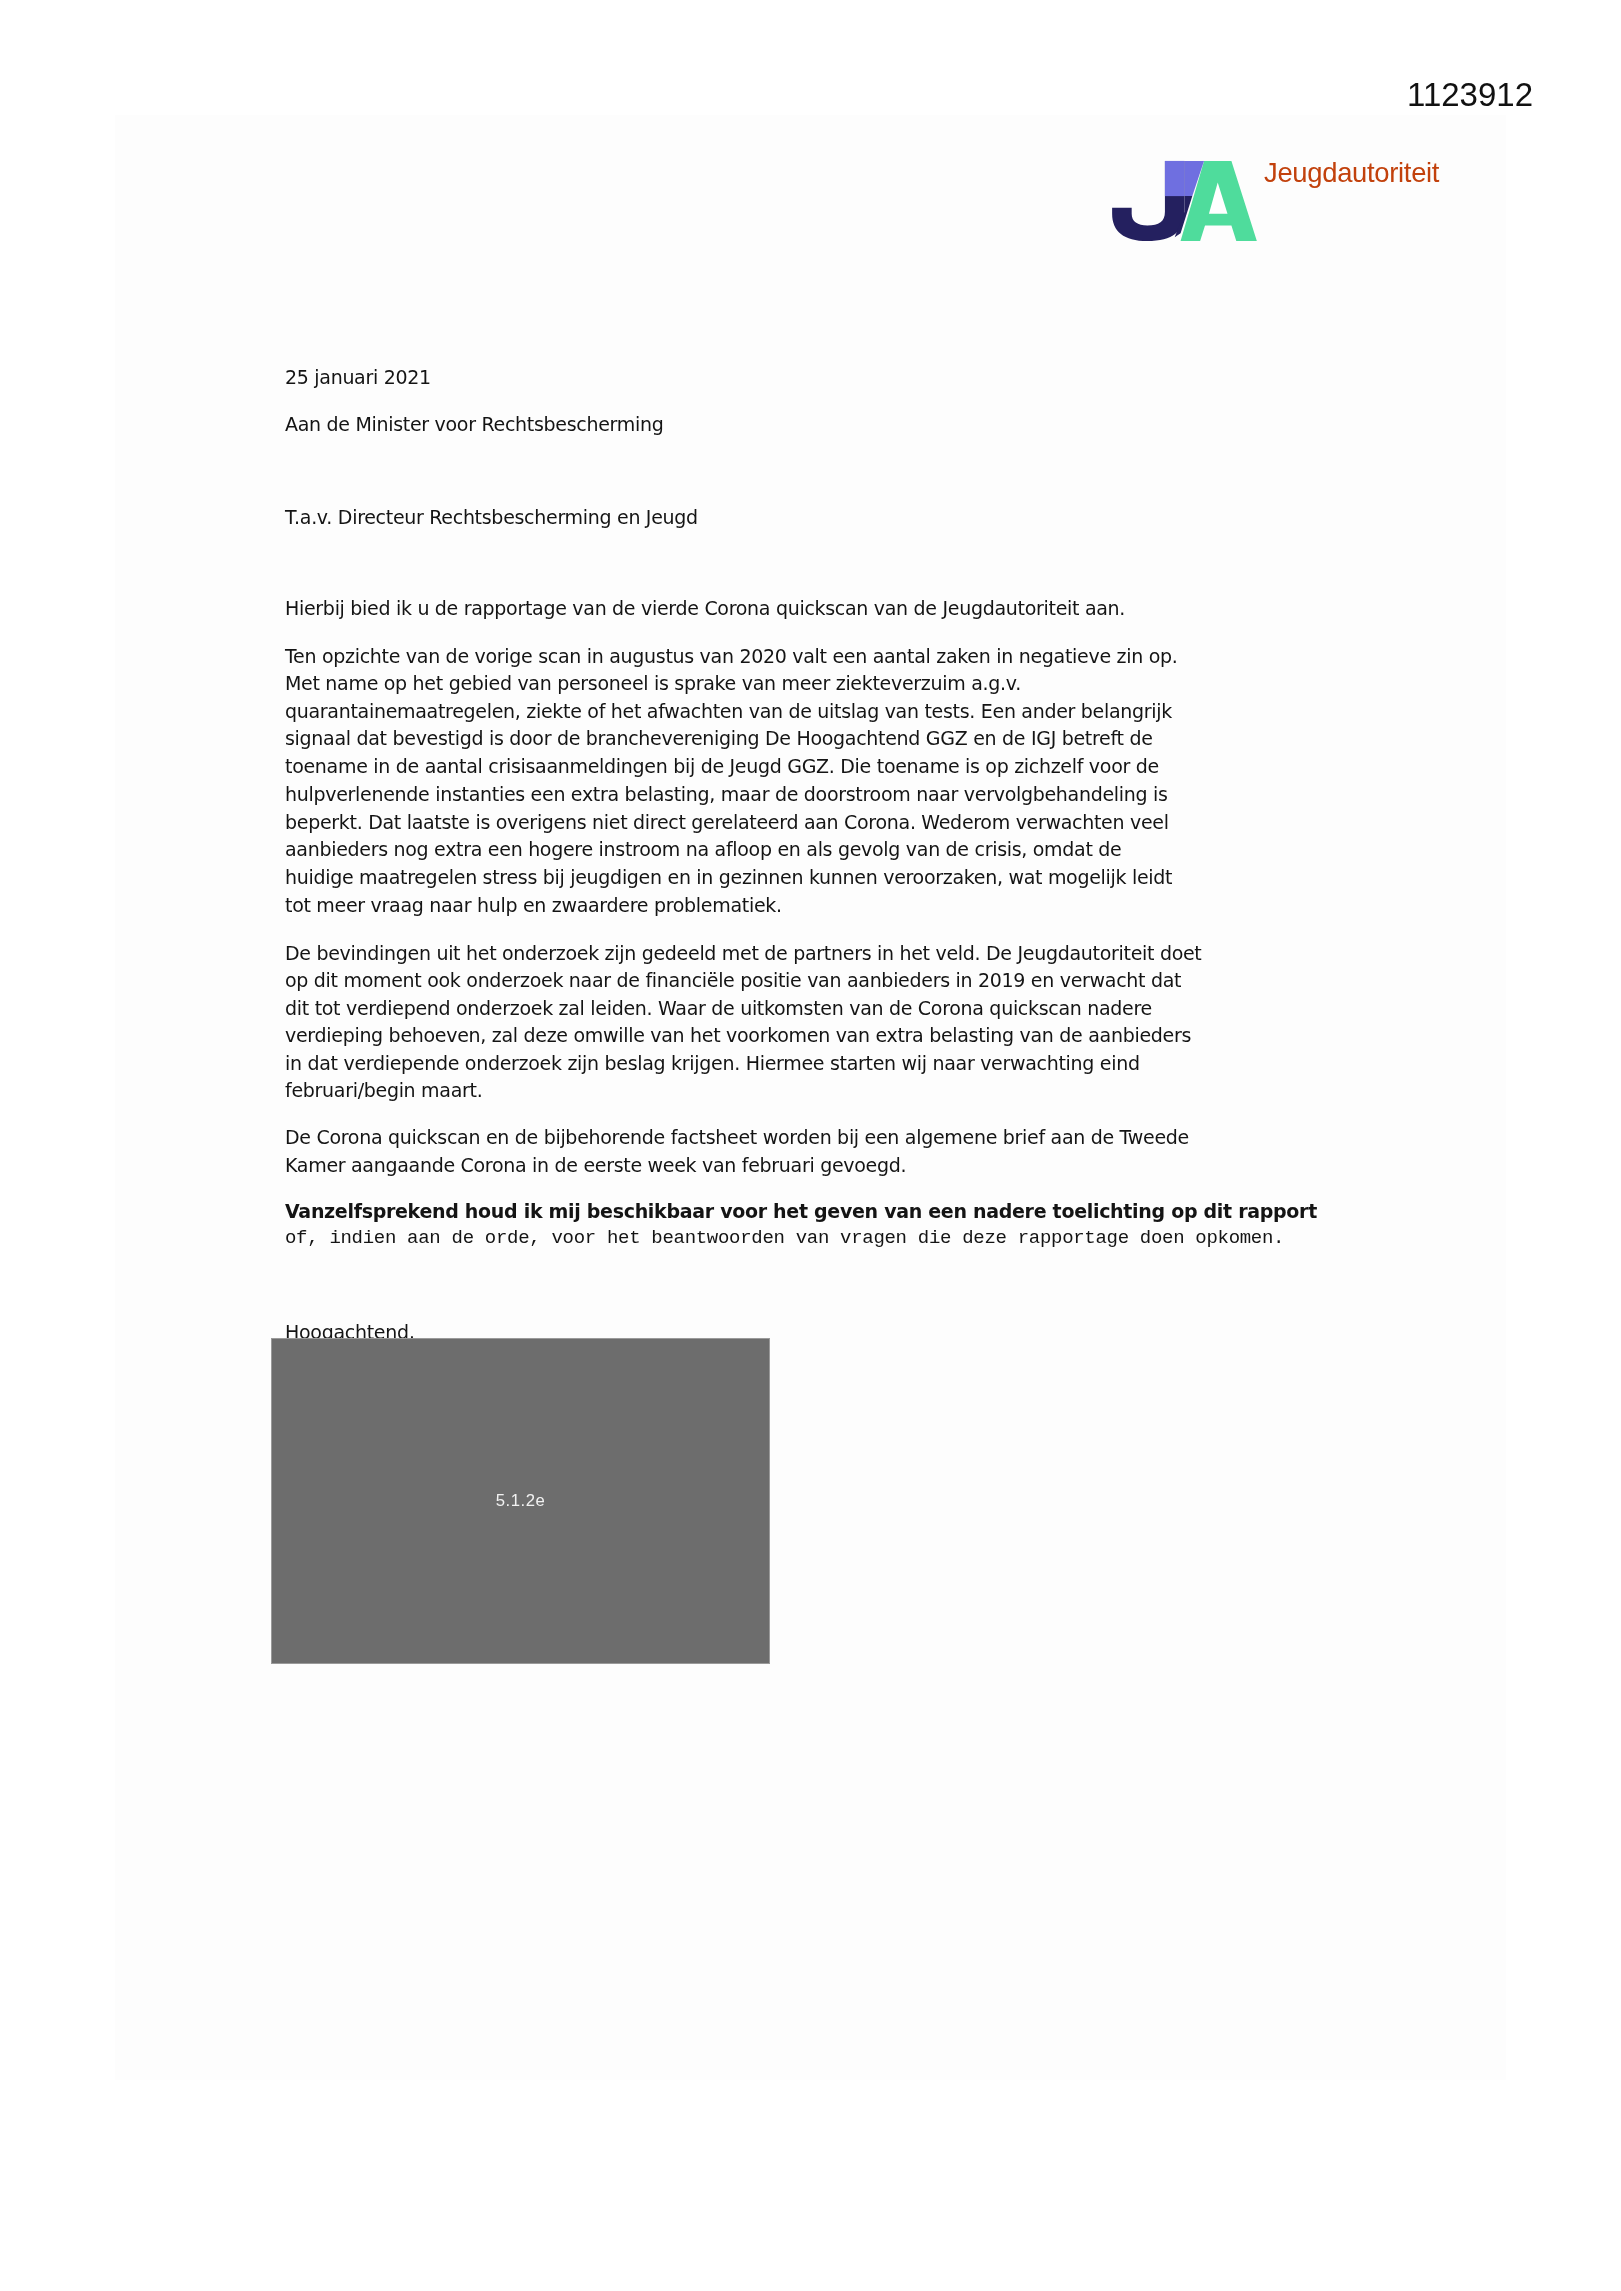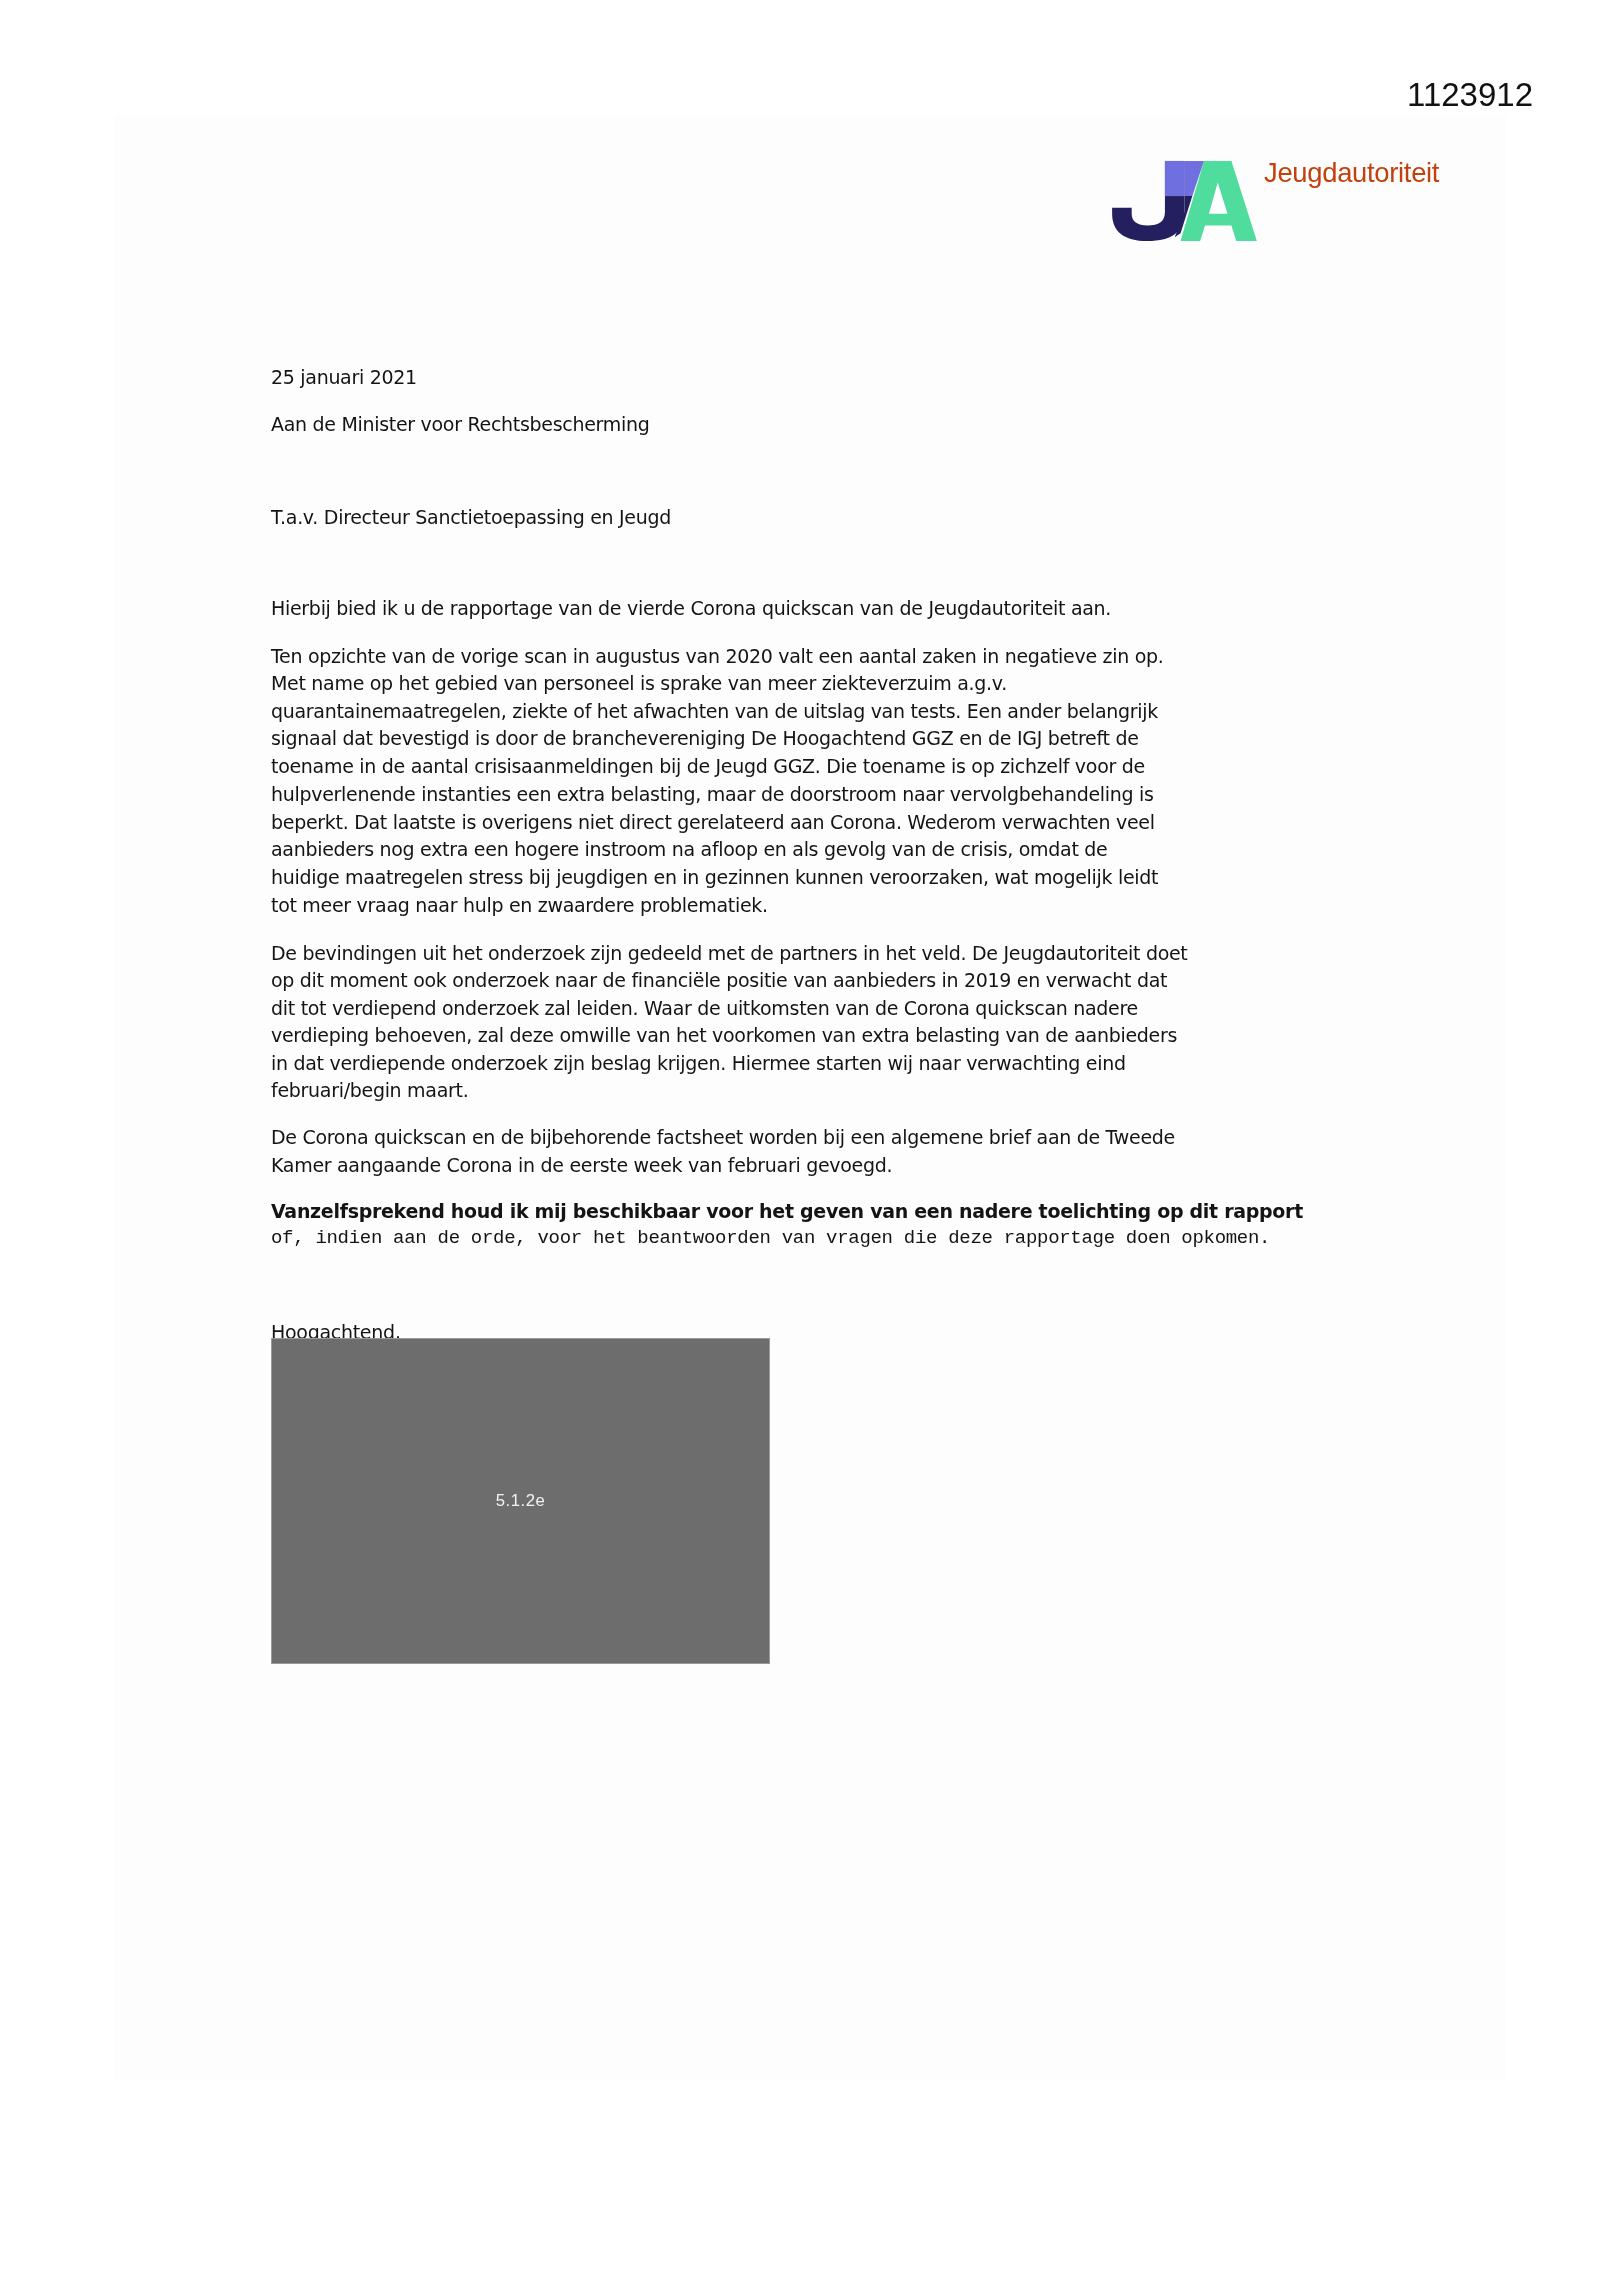--- a/index.html
+++ b/index.html
@@ -43,21 +43,21 @@
       position: absolute;
       left: 1264px;
       top: 157px;
       font-family: "Liberation Sans", sans-serif;
       font-size: 27.4px;
       color: #c2410c;
       letter-spacing: -0.3px;
     }
     .line {
       position: absolute;
-      left: 271px;
+      left: 285px;
       font-size: 19px;
       line-height: 23.5px;
       white-space: nowrap;
       letter-spacing: -0.3px;
       color: #141414;
     }
     .redaction {
       position: absolute;
       left: 271px;
       top: 1338px;
@@ -94,21 +94,21 @@
   <polygon points="56,4 76,4 76,40 56,40" fill="#6f6fe0"></polygon>
 
   <polygon points="76,4 96,4 76,66" fill="#24205f" opacity="0.0"></polygon>
   <polygon points="76,40 76,4 96,4 84,40" fill="#6f6fe0"></polygon>
   <polygon points="76,40 84,40 72,78 66,82 76,56" fill="#24205f"></polygon>
 </svg>
 <div class="wordmark">Jeugdautoriteit</div>
 
 <div class="line" style="top:366px;">25 januari 2021</div>
 <div class="line" style="top:413px;">Aan de Minister voor Rechtsbescherming</div>
-<div class="line" style="top:506px;">T.a.v. Directeur Sanctietoepassing en Jeugd</div>
+<div class="line" style="top:506px;">T.a.v. Directeur Rechtsbescherming en Jeugd</div>
 
 <div class="line" style="top:597px;">Hierbij bied ik u de rapportage van de vierde Corona quickscan van de Jeugdautoriteit aan.</div>
 
 <div class="line" style="top:645px;">Ten opzichte van de vorige scan in augustus van 2020 valt een aantal zaken in negatieve zin op.</div>
 <div class="line" style="top:672px;">Met name op het gebied van personeel is sprake van meer ziekteverzuim a.g.v.</div>
 <div class="line" style="top:700px;">quarantainemaatregelen, ziekte of het afwachten van de uitslag van tests. Een ander belangrijk</div>
 <div class="line" style="top:727px;">signaal dat bevestigd is door de branchevereniging De Hoogachtend GGZ en de IGJ betreft de</div>
 <div class="line" style="top:755px;">toename in de aantal crisisaanmeldingen bij de Jeugd GGZ. Die toename is op zichzelf voor de</div>
 <div class="line" style="top:783px;">hulpverlenende instanties een extra belasting, maar de doorstroom naar vervolgbehandeling is</div>
 <div class="line" style="top:811px;">beperkt. Dat laatste is overigens niet direct gerelateerd aan Corona. Wederom verwachten veel</div>

